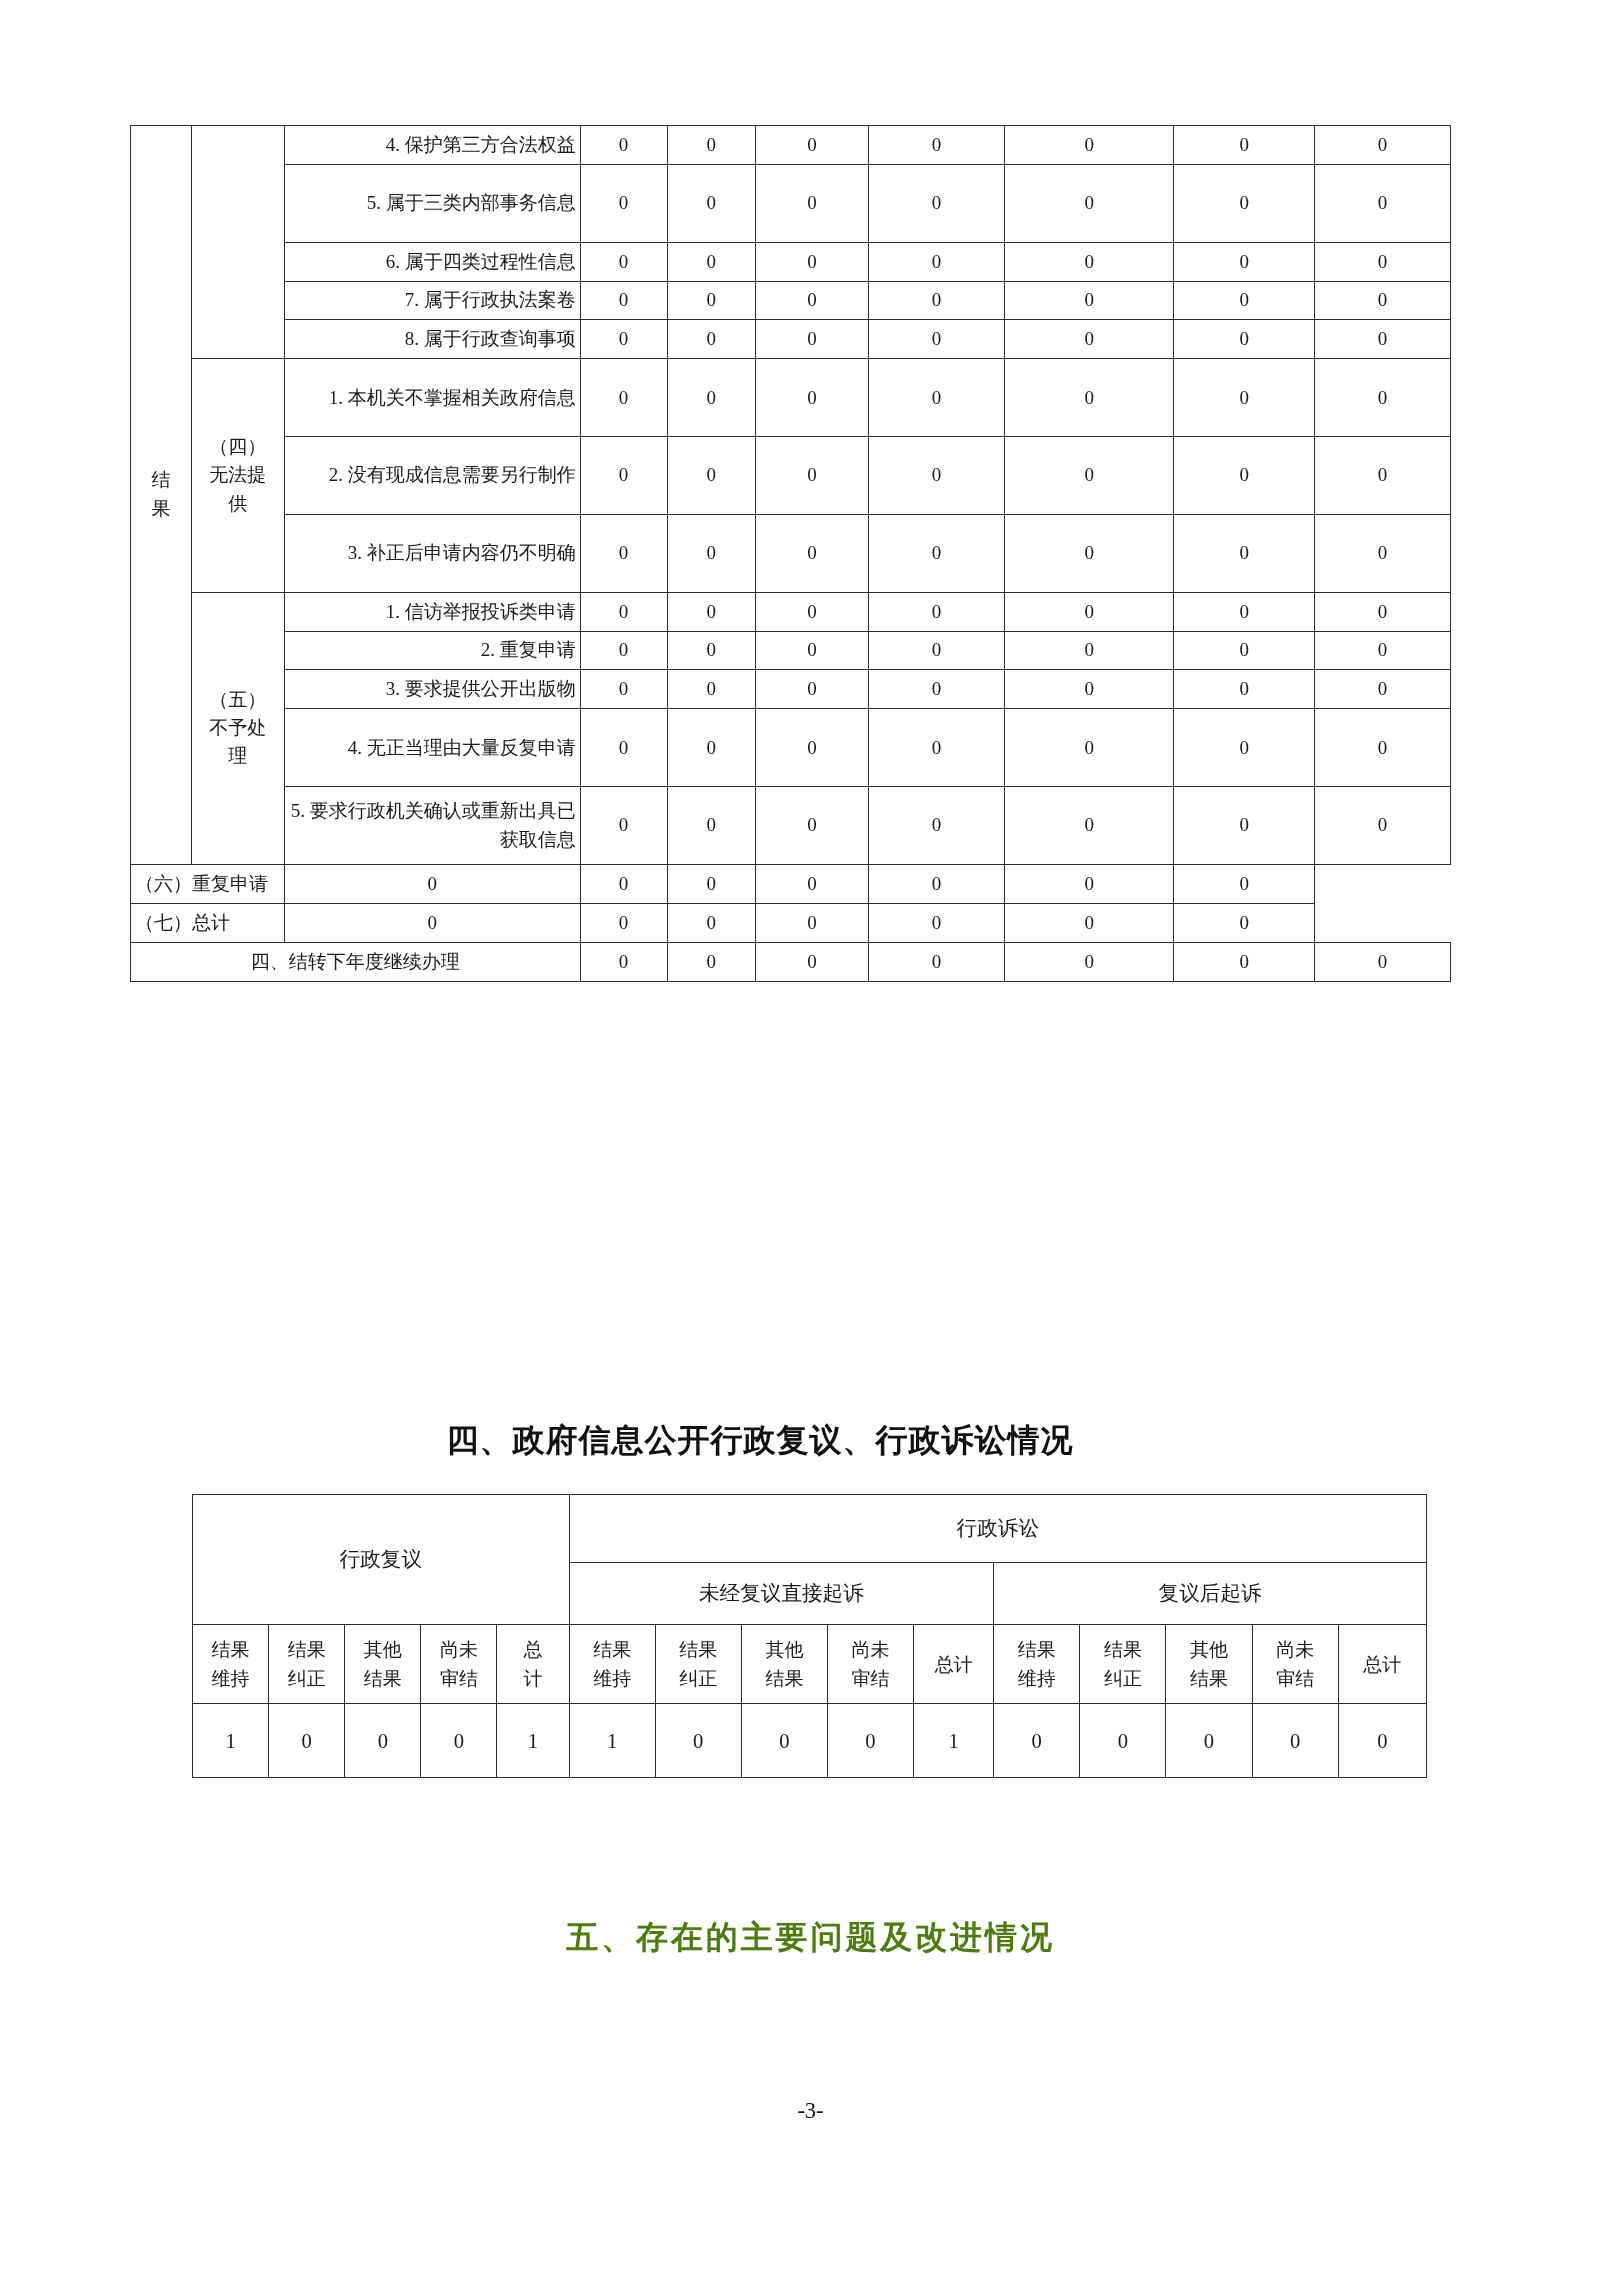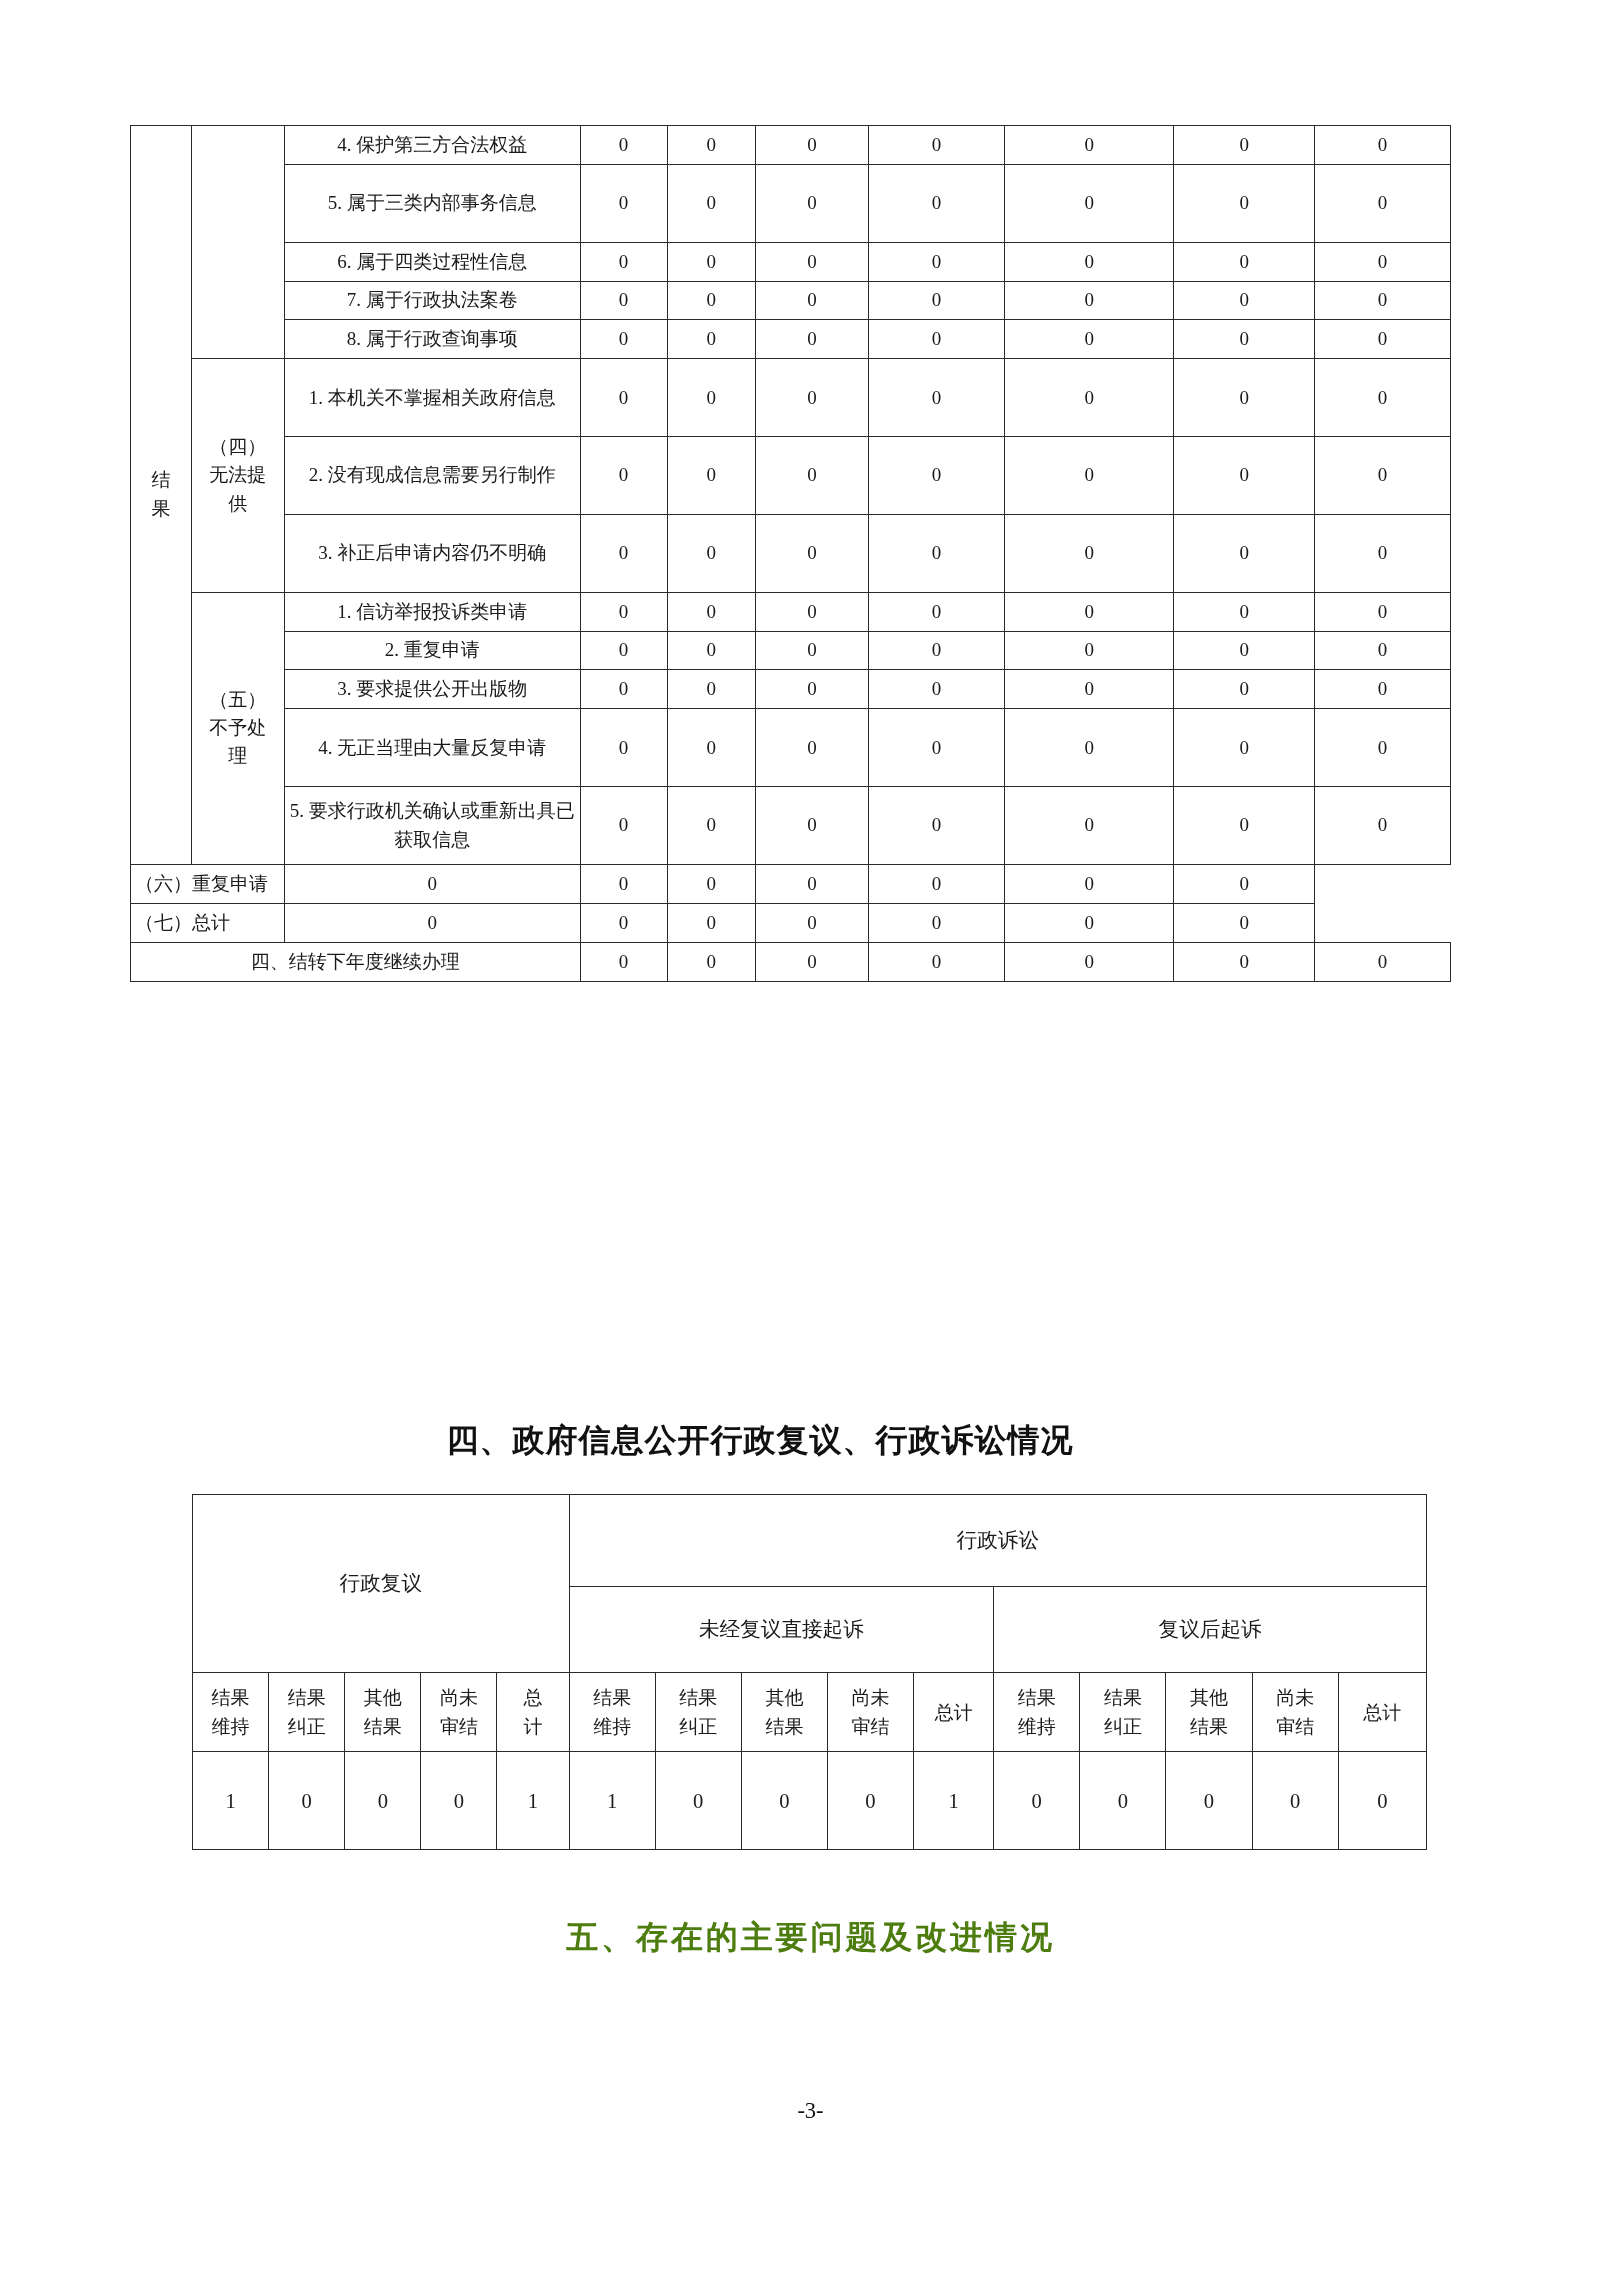--- a/index.html
+++ b/index.html
@@ -49,21 +49,21 @@
     line-height: 1.5;
   }
   td.grouplabel {
     width: 78px;
     text-align: center;
     padding: 5.9px 5.9px;
     line-height: 1.65;
   }
   td.itemlabel {
     width: 248px;
-    text-align: center;
+    text-align: right;
     padding-left: 10.8px;
     padding-right: 5.9px;
     line-height: 1.5;
   }
   td.num {
     text-align: center;
   }
   
   col.c1 { width: 73px; }
   col.c2 { width: 74px; }
@@ -104,21 +104,21 @@
     width: 1235px;
     border-collapse: collapse;
     table-layout: fixed;
   }
   #table-two td {
     border: 1px solid #2a2a2a;
     font-size: 19px;
     text-align: center;
     vertical-align: middle;
     font-family: "Liberation Serif", "DejaVu Serif", serif;
-    padding: 21px 2px;
+    padding: 9px 2px;
     line-height: 1.5;
   }
   #table-two td.grouphdr {
     font-size: 20.6px;
   }
   #table-two td.colhdr {
     line-height: 1.55;
     padding-top: 9.8px;
     padding-bottom: 9.8px;
   }

